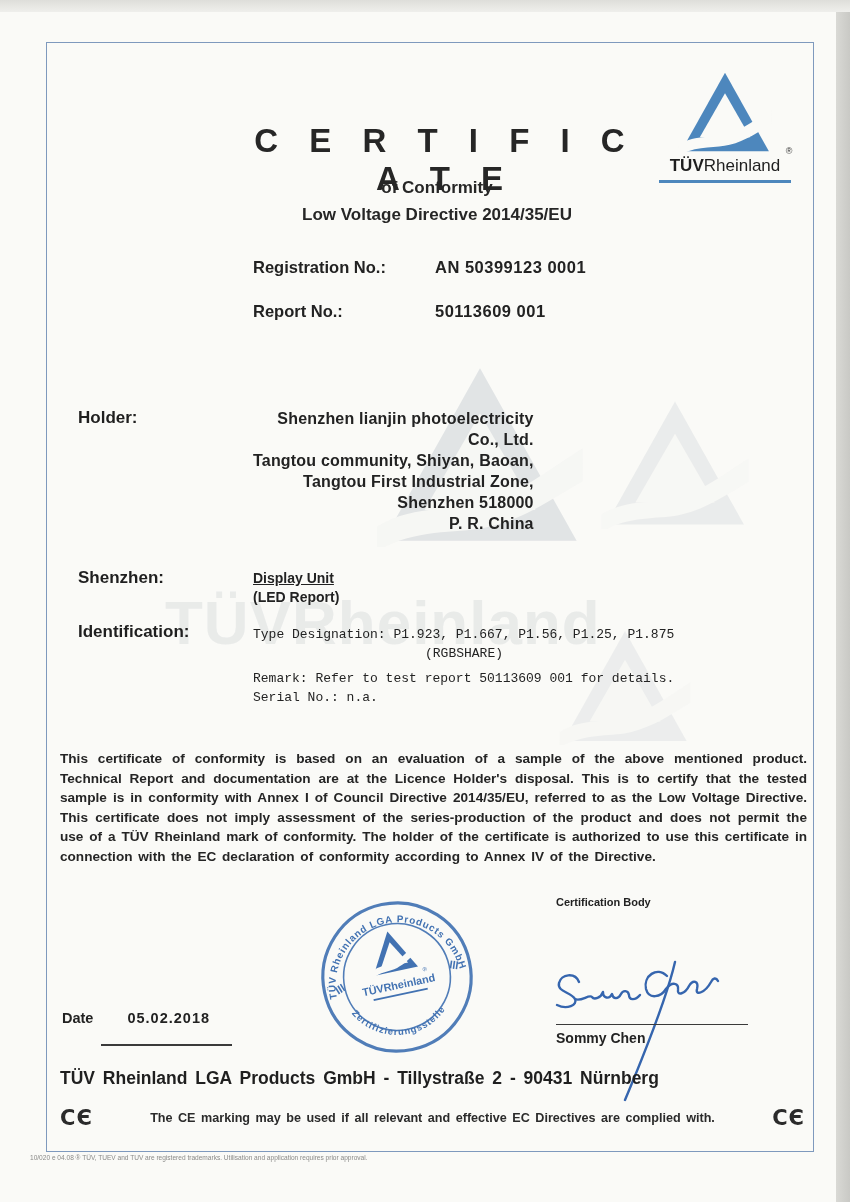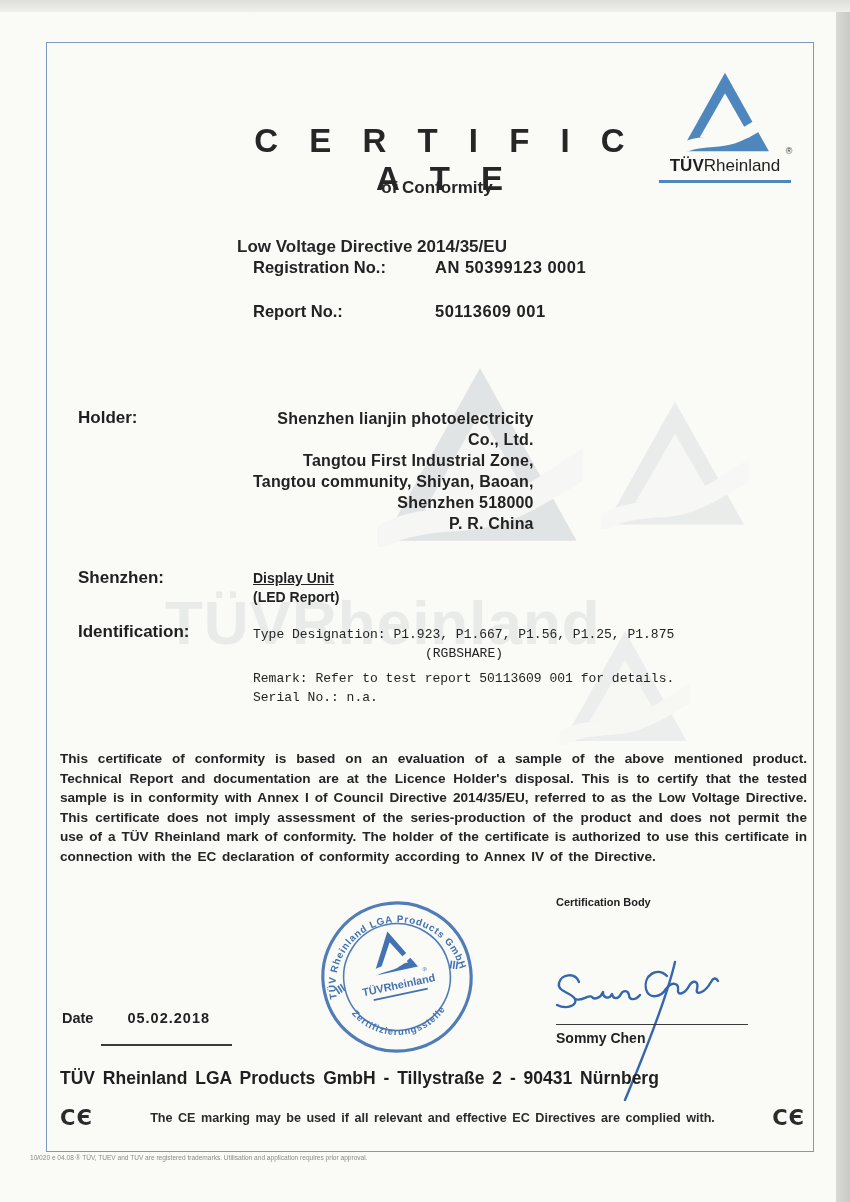--- a/index.html
+++ b/index.html
@@ -34,21 +34,21 @@
     left:235px;top:110px;width:420px;text-align:center;
     font-size:33px;font-weight:bold;letter-spacing:11px;color:#262626;
   }
   .logo-box{left:645px;top:58px;width:160px;text-align:center;}
   .logo-triangle{display:block;margin:0 auto;}
   .logo-wordmark{font-size:17px;color:#1f1f1f;white-space:nowrap;position:relative;display:inline-block;margin-top:2px;}
   .logo-wordmark .b{font-weight:bold;}
   .logo-reg{position:absolute;top:-10px;right:-12px;font-size:9px;color:#333;}
   .logo-underline{height:3px;background:#4d87bd;width:132px;margin:4px auto 0;}
   .subtitle1{left:237px;top:166px;width:400px;text-align:center;font-size:17px;font-weight:bold;color:#262626;}
-  .subtitle2{left:237px;top:193px;width:400px;font-size:17px;font-weight:bold;color:#262626;margin-top:32px;}
+  .subtitle2{left:237px;top:193px;width:400px;text-align:center;font-size:17px;font-weight:bold;color:#262626;}
   
   .ref-label{font-size:16.5px;font-weight:bold;color:#222;}
   .ref-value{font-size:16.5px;font-weight:bold;color:#222;letter-spacing:.5px;}
   
   .sec-label{font-size:17px;font-weight:bold;color:#1f1f1f;}
   .holder-lines{font-size:16px;font-weight:bold;color:#222;line-height:21px;letter-spacing:.2px;text-align:right;}
   .product-name{font-size:14px;font-weight:bold;color:#222;text-decoration:underline;}
   .product-detail{font-size:14px;font-weight:bold;color:#222;margin-top:3px;}
   .ident-block{font-family:"Liberation Mono","DejaVu Sans Mono",monospace;font-size:13px;color:#232323;line-height:19px;}
   .ident-center{padding-left:172px;}
@@ -124,22 +124,22 @@
 
   <div class="abs z1 ref-label" style="left:253px;top:246px;">Registration No.:</div>
   <div class="abs z1 ref-value" style="left:435px;top:246px;">AN 50399123 0001</div>
   <div class="abs z1 ref-label" style="left:253px;top:290px;">Report No.:</div>
   <div class="abs z1 ref-value" style="left:435px;top:290px;">50113609 001</div>
 
   <div class="abs z1 sec-label" style="left:78px;top:396px;">Holder:</div>
   <div class="abs z1 holder-lines" style="left:253px;top:396px;">
     <div>Shenzhen lianjin photoelectricity</div>
     <div>Co., Ltd.</div>
+    <div>Tangtou community, Shiyan, Baoan,</div>
     <div>Tangtou First Industrial Zone,</div>
-    <div>Tangtou community, Shiyan, Baoan,</div>
     <div>Shenzhen 518000</div>
     <div>P. R. China</div>
   </div>
 
   <div class="abs z1 sec-label" style="left:78px;top:556px;">Shenzhen:</div>
   <div class="abs z1" style="left:253px;top:558px;">
     <div class="product-name">Display Unit</div>
     <div class="product-detail">(LED Report)</div>
   </div>
 

